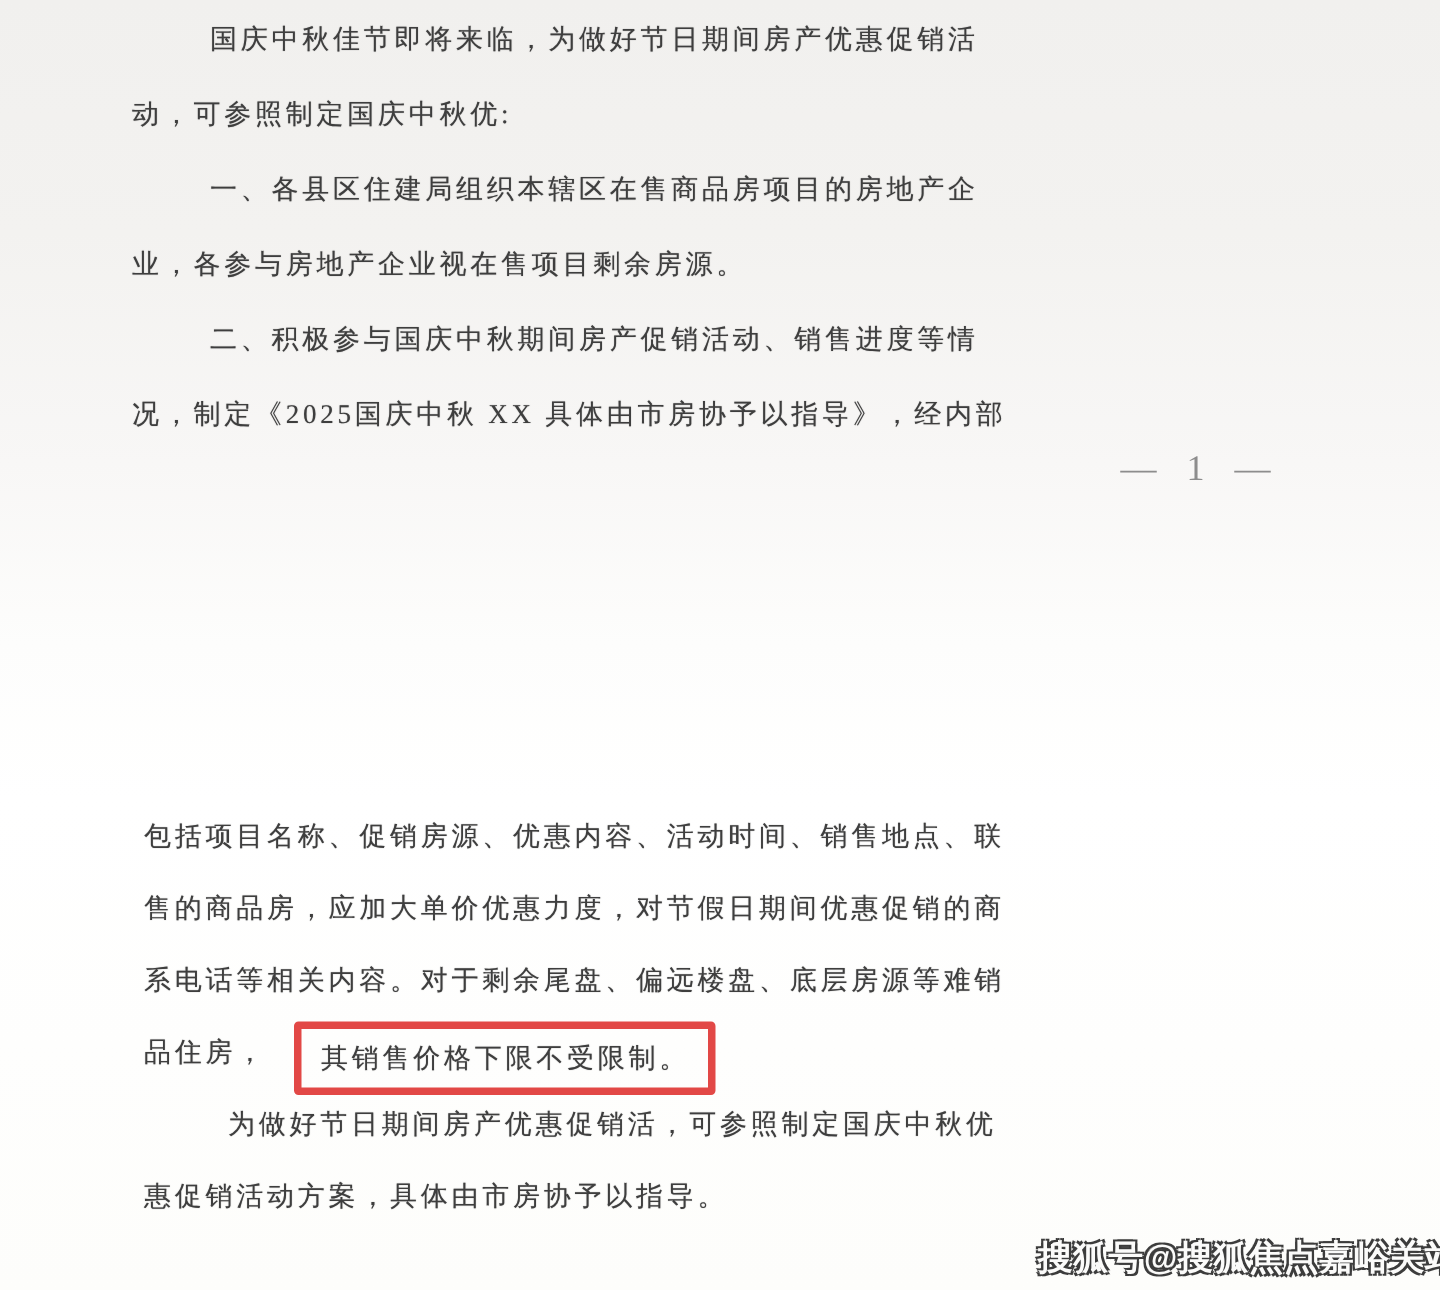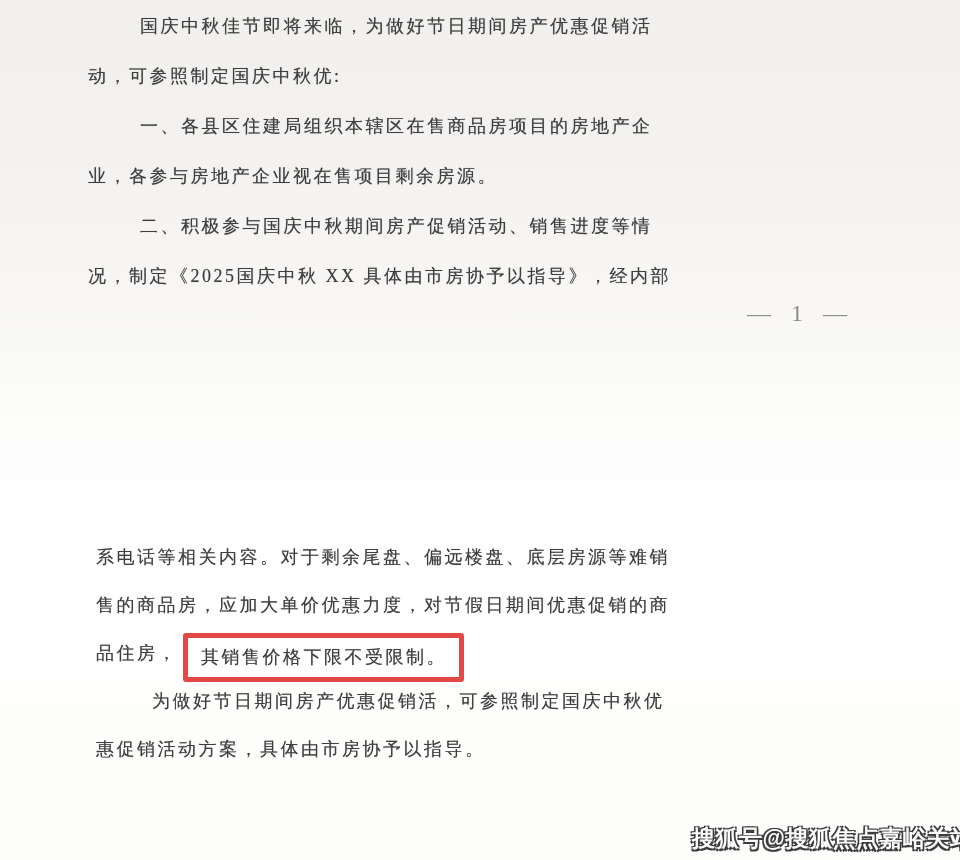--- a/index.html
+++ b/index.html
@@ -26,21 +26,21 @@
   .page-number {
     position: absolute; top: 298px; right: -4px;
     font-size: 24px; color: #8d8d8d; letter-spacing: 7px;
     white-space: nowrap;
   }
   .redbox {
     display: inline-block;
     border: 5px solid #e24846;
     border-radius: 3px;
     padding: 1px 12px 2px 13px;
-    margin-left: 5px;
+    margin-left: 18px;
     line-height: 36px;
     vertical-align: -4px;
   }
   .watermark {
     position: absolute; left: 692px; top: 823px;
     font-family: "Liberation Sans", "DejaVu Sans", sans-serif;
     font-weight: bold;
     font-size: 23px;
     letter-spacing: 0.5px;
     color: #fbfbfa;
@@ -60,22 +60,23 @@
   <p class="line indent1">国庆中秋佳节即将来临，为做好节日期间房产优惠促销活</p>
   <p class="line">动，可参照制定国庆中秋优:</p>
   <p class="line indent1">一、各县区住建局组织本辖区在售商品房项目的房地产企</p>
   <p class="line">业，各参与房地产企业视在售项目剩余房源。</p>
   <p class="line indent1">二、积极参与国庆中秋期间房产促销活动、销售进度等情</p>
   <p class="line">况，制定《2025国庆中秋 XX 具体由市房协予以指导》，经内部</p>
   <div class="page-number">— 1 —</div>
 </div>
 
 <div class="page page2">
+  <p class="line">包括项目名称、促销房源、优惠内容、活动时间、销售地点、联</p>
+  <p class="line">售的商品房，应加大单价优惠力度，对节假日期间优惠促销的商</p>
   <p class="line">系电话等相关内容。对于剩余尾盘、偏远楼盘、底层房源等难销</p>
-  <p class="line">售的商品房，应加大单价优惠力度，对节假日期间优惠促销的商</p>
   <p class="line">
     <span>品住房，</span><span class="redbox">其销售价格下限不受限制。</span>
   </p>
   <p class="line indent2">为做好节日期间房产优惠促销活，可参照制定国庆中秋优</p>
   <p class="line">惠促销活动方案，具体由市房协予以指导。</p>
 </div>
 
 <div class="watermark">搜狐号@搜狐焦点嘉峪关站</div>
 
 </body></html>

